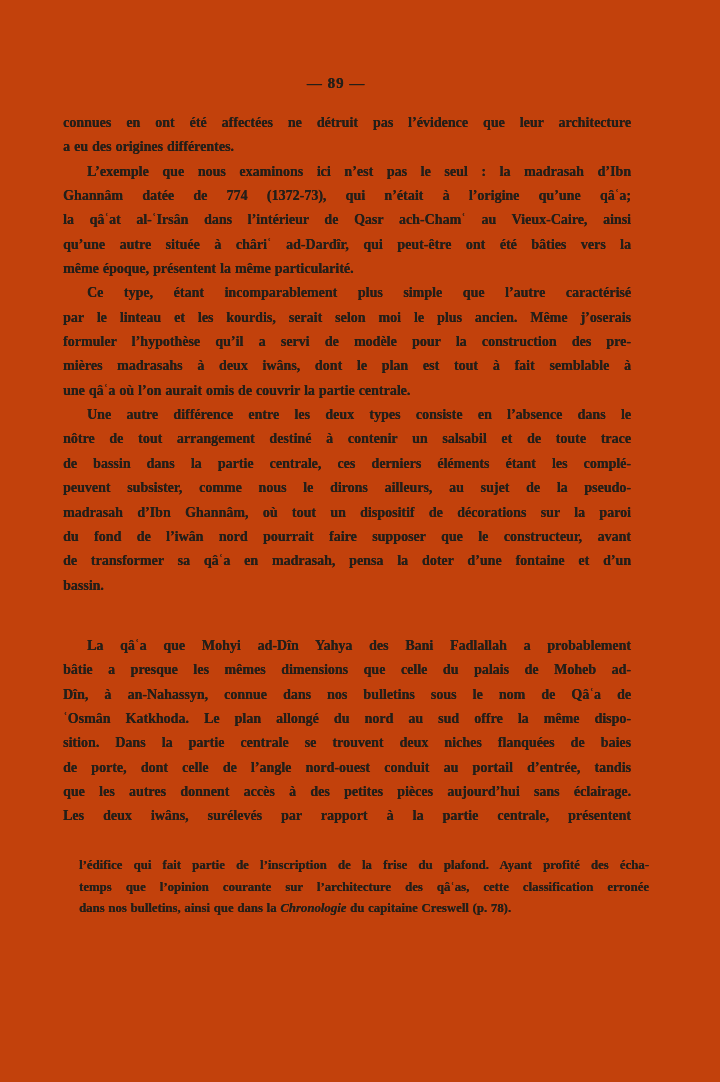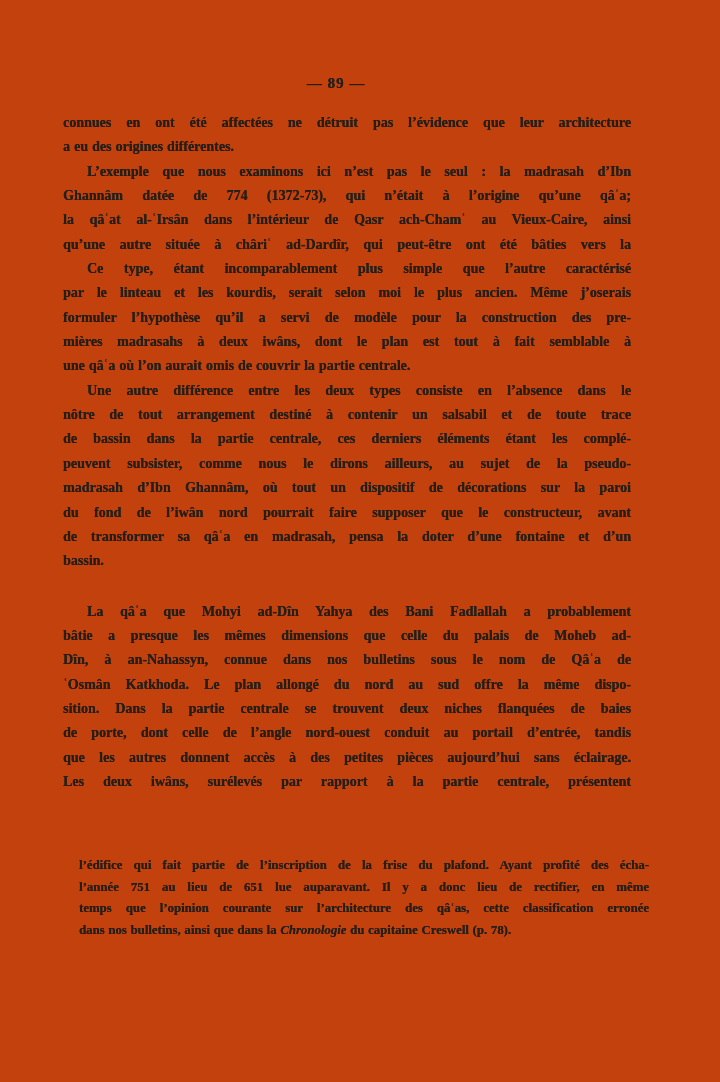--- a/index.html
+++ b/index.html
@@ -29,21 +29,21 @@
     text-shadow:0.2px 0 0 currentColor;
   }
   .footnote{
     position:absolute;
     top:855px;left:79px;width:570px;
     font-size:12.8px;
     line-height:21.6px;
     text-shadow:0.15px 0 0 currentColor;
   }
   .para{margin:0;}
-  .para.gap-before{margin-top:26px;}
+  .para.gap-before{margin-top:36px;}
   .line{
     text-align:justify;
     text-align-last:justify;
     word-spacing:0.5px;
   }
   .line.last{
     text-align:right;
     text-align-last:left;
   }
   .line.indent{text-indent:24px;}
@@ -57,20 +57,21 @@
   <div class="main-text" id="main-text">
       <div class="para">
         <div class="line"><span>connues en ont été affectées ne détruit pas l’évidence que leur architecture</span></div>
         <div class="line last"><span>a eu des origines différentes.</span></div>
       </div>
       <div class="para">
         <div class="line indent"><span>L’exemple que nous examinons ici n’est pas le seul : la madrasah d’Ibn</span></div>
         <div class="line"><span>Ghannâm datée de 774 (1372-73), qui n’était à l’origine qu’une qâʿa;</span></div>
         <div class="line"><span>la qâʿat al-ʿIrsân dans l’intérieur de Qasr ach-Chamʿ au Vieux-Caire, ainsi</span></div>
         <div class="line"><span>qu’une autre située à châriʿ ad-Dardîr, qui peut-être ont été bâties vers la</span></div>
+        <div class="line last"><span>même époque, présentent la même particularité.</span></div>
       </div>
       <div class="para">
         <div class="line indent"><span>Ce type, étant incomparablement plus simple que l’autre caractérisé</span></div>
         <div class="line"><span>par le linteau et les kourdis, serait selon moi le plus ancien. Même j’oserais</span></div>
         <div class="line"><span>formuler l’hypothèse qu’il a servi de modèle pour la construction des pre-</span></div>
         <div class="line"><span>mières madrasahs à deux iwâns, dont le plan est tout à fait semblable à</span></div>
         <div class="line last"><span>une qâʿa où l’on aurait omis de couvrir la partie centrale.</span></div>
       </div>
       <div class="para">
         <div class="line indent"><span>Une autre différence entre les deux types consiste en l’absence dans le</span></div>
@@ -89,18 +90,17 @@
         <div class="line"><span>ʿOsmân Katkhoda. Le plan allongé du nord au sud offre la même dispo-</span></div>
         <div class="line"><span>sition. Dans la partie centrale se trouvent deux niches flanquées de baies</span></div>
         <div class="line"><span>de porte, dont celle de l’angle nord-ouest conduit au portail d’entrée, tandis</span></div>
         <div class="line"><span>que les autres donnent accès à des petites pièces aujourd’hui sans éclairage.</span></div>
         <div class="line"><span>Les deux iwâns, surélevés par rapport à la partie centrale, présentent</span></div>
       </div>
     </div>
   <div class="footnote" id="footnote">
       <div class="para">
         <div class="line"><span>l’édifice qui fait partie de l’inscription de la frise du plafond. Ayant profité des écha-</span></div>
-        <div class="line"><span>l’année 751 au lieu de 651 lue auparavant. Il y a donc lieu de rectifier, en même</span></div>
         <div class="line"><span>temps que l’opinion courante sur l’architecture des qâʿas, cette classification erronée</span></div>
         <div class="line last"><span>dans nos bulletins, ainsi que dans la </span><i>Chronologie</i><span> du capitaine Creswell (p. 78).</span></div>
       </div>
     </div>
 </div>
 
 </body></html>

